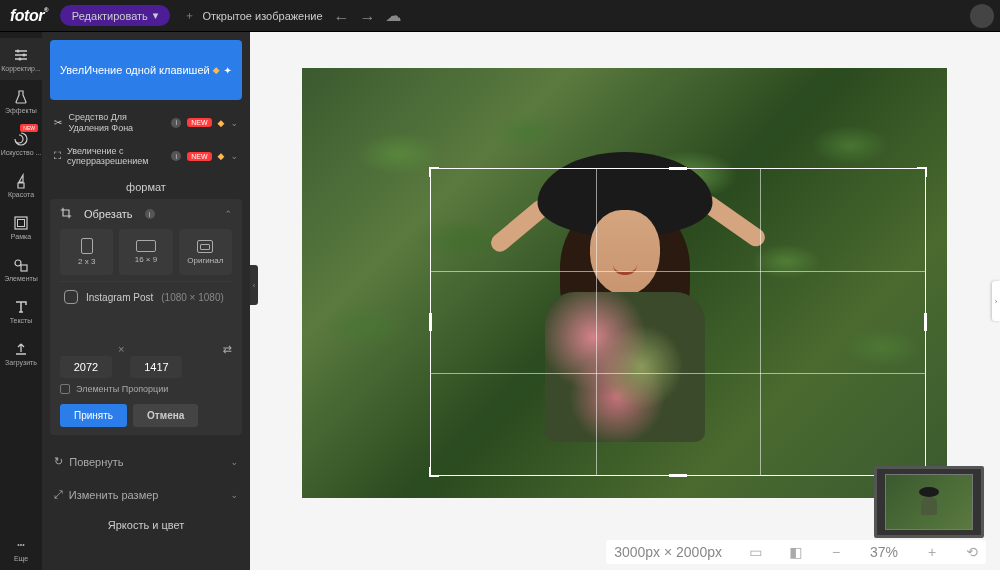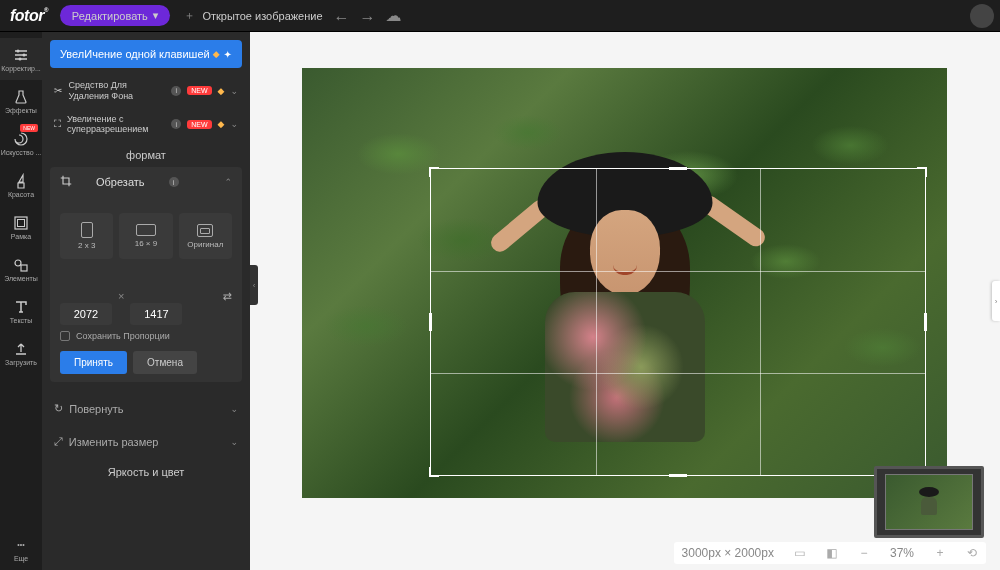--- a/index.html
+++ b/index.html
@@ -1,48 +1,48 @@
 <!DOCTYPE html>
 <html><head>
 <meta charset="utf-8">
 <style>
 * { margin: 0; padding: 0; box-sizing: border-box; font-family: -apple-system, BlinkMacSystemFont, "Segoe UI", Arial, sans-serif; }
 body { background: #1a1a1a; color: #ccc; width: 1000px; height: 570px; overflow: hidden; position: relative; }
 .topbar { height: 32px; background: #1e1e1e; display: flex; align-items: center; padding: 0 10px; gap: 12px; border-bottom: 1px solid #000; }
 .logo { font-size: 16px; font-weight: bold; color: #fff; font-style: italic; letter-spacing: -0.5px; }
 .logo sup { font-size: 6px; vertical-align: top; }
-.edit-dd { background: #6d28d9; color: #ccc; padding: 4px 12px; border-radius: 14px; font-size: 11px; display: flex; align-items: center; gap: 5px; }
+.edit-dd { background: #4c1d95; color: #ccc; padding: 4px 12px; border-radius: 14px; font-size: 11px; display: flex; align-items: center; gap: 5px; }
 .open-img { display: flex; align-items: center; gap: 6px; font-size: 11px; color: #ccc; }
 .top-icon { width: 14px; height: 14px; display: inline-flex; align-items: center; justify-content: center; color: #888; }
 .top-right-avatar { position: absolute; right: 6px; top: 4px; width: 24px; height: 24px; border-radius: 50%; background: #444; }
 
 .main { display: flex; height: calc(100% - 32px); }
 .vtabs { width: 42px; background: #1e1e1e; display: flex; flex-direction: column; align-items: center; padding-top: 6px; }
 .vtab { width: 42px; height: 42px; display: flex; flex-direction: column; align-items: center; justify-content: center; gap: 2px; font-size: 7px; color: #aaa; position: relative; cursor: pointer; }
 .vtab.active { background: #2a2a2a; }
 .vtab .new-badge { position: absolute; top: 2px; right: 4px; background: #ff3b3b; color: #fff; font-size: 5px; padding: 1px 3px; border-radius: 2px; }
 .vtab-icon { width: 16px; height: 16px; display: flex; align-items: center; justify-content: center; }
 .vtabs-spacer { flex: 1; }
 
 .panel { width: 208px; background: #2a2a2a; overflow-y: auto; overflow-x: hidden; position: relative; }
 .panel-inner { padding: 8px; }
-.enhance-btn { background: #2b7de9; color: #fff; padding: 8px 10px; border-radius: 4px; font-size: 11px; display: flex; align-items: center; justify-content: space-between; margin-bottom: 6px; }
+.enhance-btn { background: #2b7de9; color: #fff; padding: 24px 10px; border-radius: 4px; font-size: 11px; display: flex; align-items: center; justify-content: space-between; margin-bottom: 6px; }
 .enhance-icons { display: flex; gap: 4px; font-size: 10px; }
 
 .tool-row { display: flex; align-items: center; gap: 6px; padding: 6px 4px; font-size: 10px; color: #ccc; }
 .tool-row .tool-text { flex: 1; line-height: 1.2; font-size: 9px; }
 .new-pill { background: #ff3b3b; color: #fff; font-size: 7px; padding: 1px 4px; border-radius: 3px; }
 .diamond { color: #ffb84d; font-size: 9px; }
 .info-dot { width: 10px; height: 10px; border-radius: 50%; background: #555; color: #ccc; font-size: 7px; display: inline-flex; align-items: center; justify-content: center; }
 .chev { color: #888; font-size: 9px; }
 
 .section-title { text-align: center; font-size: 11px; color: #ccc; padding: 8px 0 6px; }
 
 .accordion { background: #333; border-radius: 4px; padding: 8px 10px; margin-bottom: 10px; }
-.acc-header { display: flex; align-items: center; gap: 24px; font-size: 11px; color: #ddd; margin-bottom: 24px; }
+.acc-header { display: flex; align-items: center; gap: 12px; font-size: 11px; color: #ddd; margin-bottom: 8px; }
 .acc-header .chev-up { margin-left: auto; }
 
 .ratio-grid { display: grid; grid-template-columns: repeat(3, 1fr); gap: 6px; margin-bottom: 6px; }
 .ratio-item { background: #3a3a3a; border-radius: 4px; display: flex; flex-direction: column; align-items: center; justify-content: center; height: 46px; font-size: 8px; color: #bbb; cursor: pointer; gap: 3px; }
 .ratio-box { border: 1.5px solid #aaa; border-radius: 2px; }
 .r23 { width: 12px; height: 16px; }
 .r43 { width: 18px; height: 14px; }
 .r34 { width: 13px; height: 17px; }
 .r169 { width: 20px; height: 12px; }
 .r916 { width: 10px; height: 17px; }
@@ -57,21 +57,21 @@
 .dim-inputs { display: flex; align-items: center; gap: 6px; margin: 8px 0 6px; }
 .dim-inputs input { width: 52px; background: #3a3a3a; border: none; color: #fff; text-align: center; padding: 5px 4px; border-radius: 3px; font-size: 11px; margin-top: 36px; }
 .dim-x { color: #888; font-size: 11px; }
 .swap-ic { margin-left: auto; color: #aaa; font-size: 11px; }
 
 .checkbox-row { display: flex; align-items: center; gap: 6px; font-size: 9px; color: #aaa; margin-bottom: 10px; }
 .checkbox { width: 10px; height: 10px; border: 1px solid #777; border-radius: 2px; }
 
 .action-btns { display: flex; gap: 6px; }
 .btn-primary { background: #2b7de9; color: #fff; padding: 6px 14px; border-radius: 3px; font-size: 10px; cursor: pointer; }
-.btn-secondary { background: #444; color: #ccc; padding: 6px 14px; border-radius: 3px; font-size: 10px; cursor: pointer; }
+.btn-secondary { background: #444; color: #ccc; padding: 6px 14px; border-radius: 3px; font-size: 10px; cursor: pointer; font-weight: bold; }
 
 .sub-acc { display: flex; align-items: center; gap: 6px; padding: 10px 4px; font-size: 11px; color: #aaa; }
 .sub-acc .chev { margin-left: auto; }
 
 .panel-collapse { position: absolute; left: 250px; top: 50%; transform: translateY(-50%); width: 8px; height: 40px; background: #333; border-radius: 0 3px 3px 0; display: flex; align-items: center; justify-content: center; color: #888; font-size: 8px; cursor: pointer; z-index: 5; }
 .panel-expand-right { position: absolute; right: 0; top: 50%; transform: translateY(-50%); width: 8px; height: 40px; background: #fff; border-radius: 3px 0 0 3px; box-shadow: -1px 0 3px rgba(0,0,0,0.2); display: flex; align-items: center; justify-content: center; color: #888; font-size: 8px; cursor: pointer; z-index: 5; }
 
 .canvas-area { flex: 1; background: #f5f5f5; position: relative; overflow: hidden; }
 .photo { position: absolute; left: 52px; top: 36px; width: 645px; height: 430px; background: linear-gradient(135deg, #3a5a2f 0%, #5a7a3f 25%, #2a4a1f 50%, #4a6a2f 75%, #3a5a2f 100%); overflow: hidden; }
 .leaves { position: absolute; inset: 0; background:
@@ -110,21 +110,21 @@
 .h-b { bottom: -2px; left: 50%; transform: translateX(-50%); width: 18px; height: 3px; }
 .h-l { left: -2px; top: 50%; transform: translateY(-50%); width: 3px; height: 18px; }
 .h-r { right: -2px; top: 50%; transform: translateY(-50%); width: 3px; height: 18px; }
 
 .minimap { position: absolute; right: 16px; bottom: 32px; width: 110px; height: 72px; background: #333; border: 3px solid #555; border-radius: 2px; display: flex; align-items: center; justify-content: center; }
 .minimap-img { width: 88px; height: 56px; background: linear-gradient(135deg, #3a5a2f, #5a7a3f); border: 1px solid #777; position: relative; }
 .minimap-person { position: absolute; left: 50%; top: 50%; width: 22px; height: 30px; transform: translate(-50%, -50%); }
 .minimap-person .mh { width: 20px; height: 10px; background: #1a1a1a; border-radius: 50%; margin: 0 auto; }
 .minimap-person .mb { width: 16px; height: 18px; background: #4a5a3a; border-radius: 6px 6px 2px 2px; margin: 0 auto; }
 
-.statusbar { position: absolute; right: 14px; bottom: 6px; display: flex; align-items: center; gap: 20px; font-size: 12px; color: #888; background: #fff; padding: 4px 8px; border-radius: 3px; }
+.statusbar { position: absolute; right: 14px; bottom: 6px; display: flex; align-items: center; gap: 28px; font-size: 14px; color: #888; background: #fff; padding: 4px 8px; border-radius: 3px; }
 .status-ic { width: 12px; height: 12px; display: inline-flex; align-items: center; justify-content: center; color: #aaa; }
 .panel::-webkit-scrollbar{width:4px;} .panel::-webkit-scrollbar-thumb{background:#555;border-radius:2px;}
 </style>
 </head>
 <body>
 
 <div class="topbar">
   <span class="logo"><span>fotor</span><sup>®</sup></span>
   <div class="edit-dd">
     <span>Редактировать</span>
@@ -268,31 +268,36 @@
           <div class="ratio-item">
               <div class="ratio-box r169"></div>
               <span>16 × 9</span>
             </div>
           <div class="ratio-item">
               <div class="ratio-box rori"></div>
               <span>Оригинал</span>
             </div>
         </div>
 
+        <div class="preset-row">
+          <span class="preset-icon round"></span>
+          <span>Instagram Post</span>
+          <span class="preset-dim">(1080 × 1080)</span>
+        </div>
 
         <div class="dim-inputs">
           <input value="2072" style="">
           <span class="dim-x">×</span>
           <input value="1417" style="">
           <span class="swap-ic">⇄</span>
         </div>
 
         <div class="checkbox-row">
           <span class="checkbox"></span>
-          <span>Сохранить Пропорции</span>
+          <span>Элементы Пропорции</span>
         </div>
 
         <div class="action-btns">
           <div class="btn-primary">Принять</div>
           <div class="btn-secondary">Отмена</div>
         </div>
       </div>
 
       <div class="sub-acc">
         <span>↻</span>

